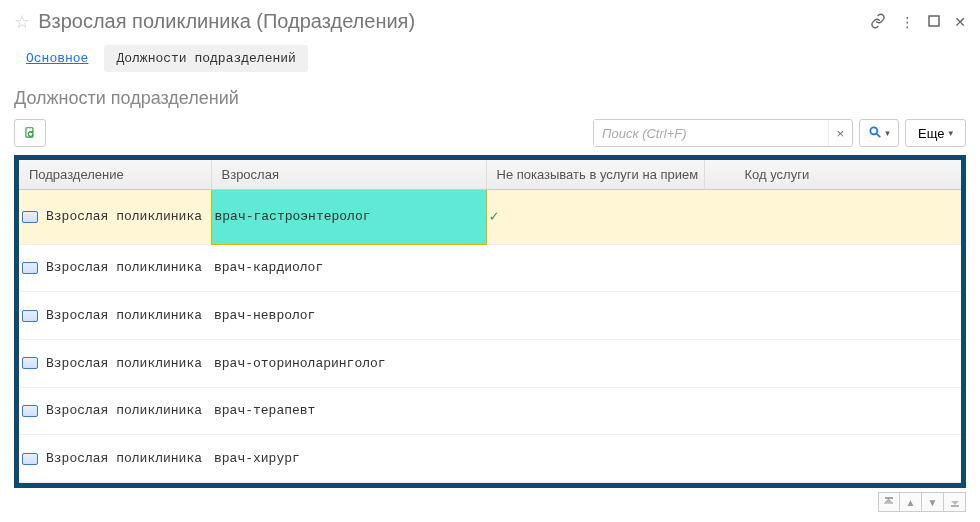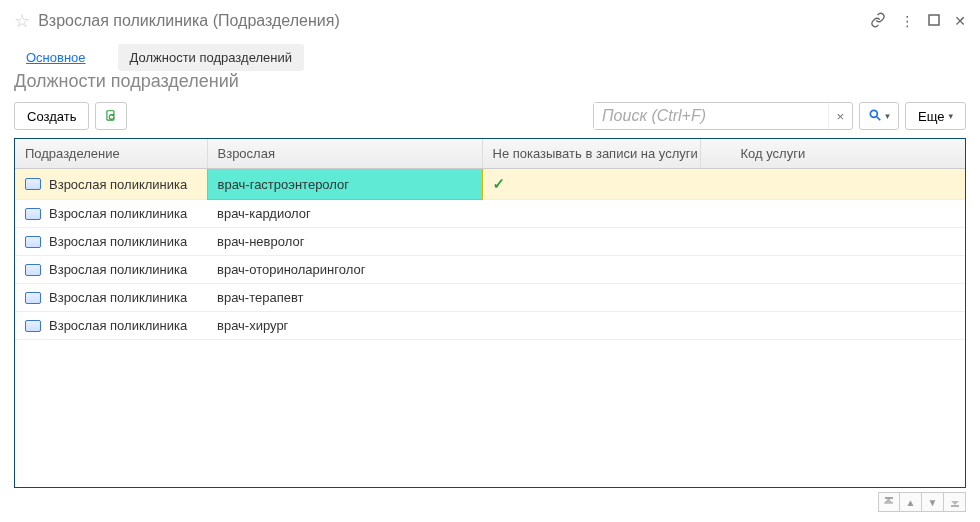--- a/index.html
+++ b/index.html
@@ -23,37 +23,39 @@
     align-items: center;
     gap: 8px;
     margin-bottom: 12px;
   }
   .star-icon {
     color: #ccc;
     font-size: 18px;
   }
   .title-text {
     color: #777;
-    font-size: 16px;
+    font-size: 20px;
     flex: 1;
   }
   .titlebar-right {
     display: flex;
     gap: 14px;
     align-items: center;
   }
   .titlebar-btn {
     color: #666;
     cursor: pointer;
     font-size: 14px;
     line-height: 1;
   }
   .tabs {
     display: flex;
-    gap: 20px;
+    gap: 4px;
+    margin-bottom: 16px;
+    font-family: Liberation Mono, monospace;
   }
   .tab {
     padding: 6px 12px;
     font-size: 13px;
     cursor: pointer;
   }
   .tab-active {
     background: #f0f0f0;
     border-radius: 3px;
     color: #333;
@@ -94,21 +96,21 @@
     align-items: stretch;
     border: 1px solid #ccc;
     border-radius: 3px;
     height: 28px;
     width: 260px;
   }
   .search-input {
     border: none;
     outline: none;
     padding: 0 8px;
-    font-size: 16px;
+    font-size: 13px;
     flex: 1;
     color: #999;
     font-style: italic;
   }
   .search-input::placeholder { color: #aaa; font-style: italic; }
   .search-clear {
     border: none;
     background: none;
     border-left: 1px solid #eee;
     width: 24px;
@@ -123,25 +125,25 @@
     background: #fff;
     display: inline-flex;
     align-items: center;
     justify-content: center;
     gap: 3px;
     cursor: pointer;
   }
   .search-glass { color: #1a73e8; font-size: 14px; }
   .caret-down { font-size: 9px; color: #555; }
   .table-wrap {
-    border: 1px solid #0c4a6e;
+    border: 5px solid #0c4a6e;
     flex: 1;
     overflow: hidden;
     display: flex;
-    flex-direction: column;
+    flex-direction: row;
   }
   table {
     width: 100%;
     border-collapse: collapse;
     table-layout: fixed;
   }
   thead {
     background: linear-gradient(#f7f7f7,#ececec);
   }
   th {
@@ -152,24 +154,25 @@
     border-right: 1px solid #ddd;
     border-bottom: 1px solid #ccc;
     white-space: nowrap;
     overflow: hidden;
   }
   th:last-child { border-right: none; padding-left: 40px; }
   tbody tr {
     border-bottom: 1px solid #eee;
   }
   td {
-    padding: 6px 10px;
+    padding: 6px 3px;
     color: #333;
     white-space: nowrap;
     overflow: hidden;
+    font-family: Liberation Mono, monospace;
   }
   .col-dept { width: 192px; }
   .col-pos  { width: 275px; }
   .col-hide { width: 218px; }
   .col-code { width: auto; }
   .row-selected {
     background: #fff6d5;
   }
   .row-selected .cell-pos {
     background: #5eead4;
@@ -236,21 +239,20 @@
   </div>
 
   <div class="tabs">
     <div class="tab tab-link">Основное</div>
     <div class="tab tab-active">Должности подразделений</div>
   </div>
 
   <div class="section-title">Должности подразделений</div>
 
   <div class="toolbar">
-    <button class="btn">Создать</button>
     <button class="btn icon-btn">
       <svg class="refresh-svg" viewBox="0 0 24 24">
         <rect x="5" y="3" width="12" height="16" rx="1" fill="none" stroke="#2e9e3f" stroke-width="2"></rect>
         <path d="M17 14 a4 4 0 1 1 -1 -3" fill="none" stroke="#2e9e3f" stroke-width="2"></path>
         <path d="M16 8 l0 3 l-3 0" fill="none" stroke="#2e9e3f" stroke-width="2"></path>
       </svg>
     </button>
     <div class="toolbar-spacer"></div>
     <div class="search-wrap">
       <input class="search-input" type="text" placeholder="Поиск (Ctrl+F)" style="">
@@ -276,21 +278,21 @@
       <colgroup>
         <col class="col-dept">
           <col class="col-pos">
           <col class="col-hide">
           <col class="col-code">
       </colgroup>
       <thead>
         <tr>
           <th>Подразделение</th>
           <th>Взрослая</th>
-          <th>Не показывать в записи на услуги</th>
+          <th>Не показывать в услуги на прием</th>
           <th>Код услуги</th>
         </tr>
       </thead>
       <tbody id="table-body">
           <tr class="row-selected">
             <td>
               <div class="dept-cell">
                 <span class="dept-icon"></span>
                 <span>Взрослая поликлиника</span>
               </div>

